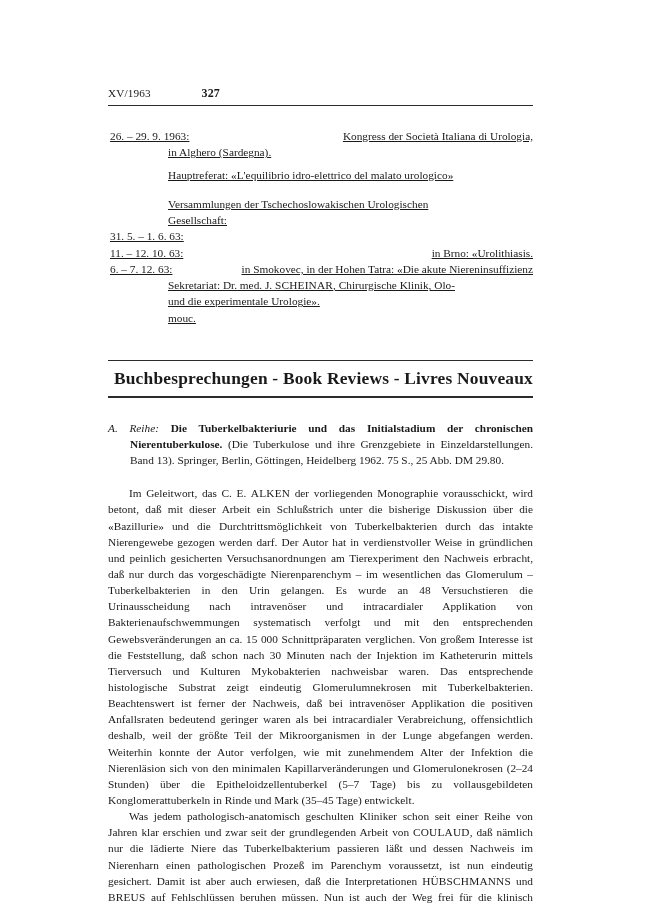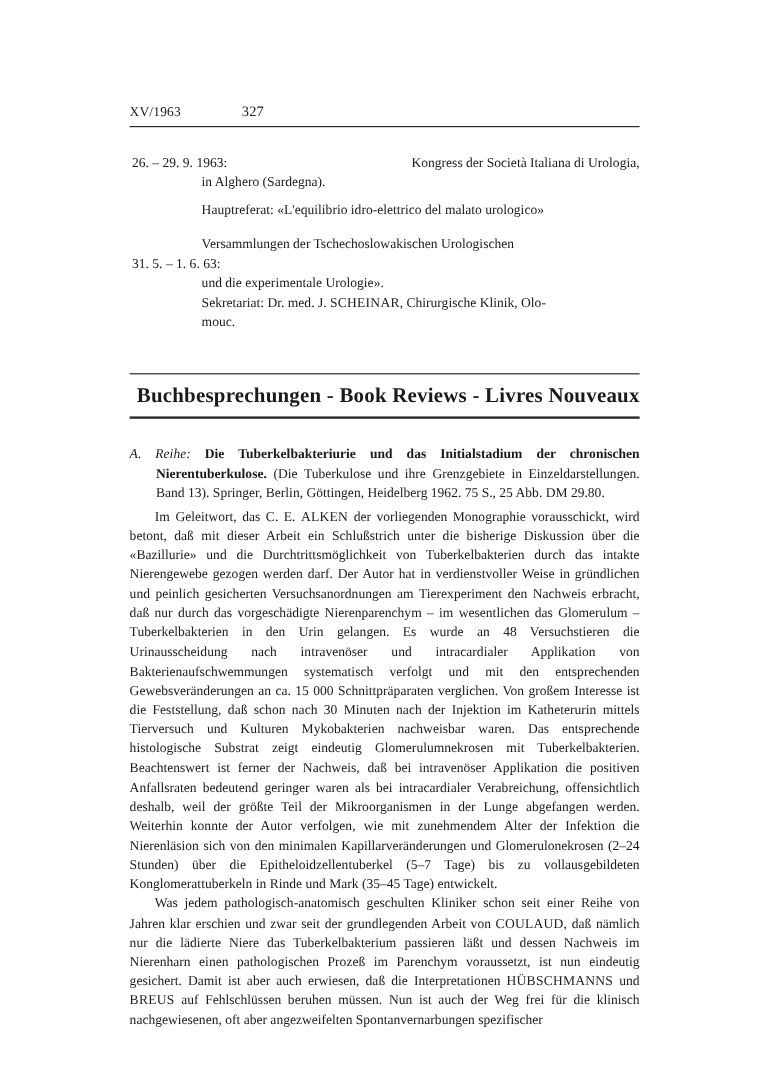--- a/index.html
+++ b/index.html
@@ -43,32 +43,34 @@
   }
   .runhead-title {
     flex: 1 1 auto;
     text-align: center;
     white-space: nowrap;
   }
   .runhead-page {
     flex: 0 0 34px;
     text-align: right;
     font-size: 12px;
+    font-weight: bold;
   }
   .rule-head {
     border-top: 1.3px solid #2b2b2b;
     width: 425px;
     margin-top: 1px;
   }
 
   
   .cal-block {
     margin-top: 22px;
     font-size: 11.3px;
     line-height: 1.44;
+    text-decoration: underline;
   }
   .cal-row {
     display: flex;
     align-items: baseline;
   }
   .cal-date {
     flex: 0 0 113px;
     width: 113px;
     text-align: left;
     white-space: nowrap;
@@ -128,21 +130,21 @@
     text-indent: -22px;
   }
   .author-it {
     font-style: italic;
   }
   .title-bold {
     font-weight: bold;
   }
   .review-para {
     text-indent: 21px;
-    margin-top: 3px;
+    margin-top: 17px;
   }
   .review-para + .review-para {
     margin-top: 0;
   }
 </style>
 </head>
 <body>
 
 <div class="page">
   <div class="content">
@@ -161,27 +163,36 @@
       </div>
       <div class="cal-indent">in Alghero (Sardegna).</div>
 
       <div class="gap-sm"></div>
 
       <div class="cal-indent">Hauptreferat: «L'equilibrio idro-elettrico del malato urologico»</div>
 
       <div class="gap-md"></div>
 
       <div class="cal-indent lead">Versammlungen der Tschechoslowakischen Urologischen</div>
+      <div class="cal-indent lead">Gesellschaft:</div>
 
       <div class="cal-row">
         <span class="cal-date">31. 5. – 1. 6. 63:</span>
       </div>
-
+      <div class="cal-row">
+        <span class="cal-date">11. – 12. 10. 63:</span>
+        <span class="cal-body">in Brno: «Urolithiasis.</span>
+      </div>
+      <div class="cal-row">
+        <span class="cal-date">6. – 7. 12. 63:</span>
+        <span class="cal-body">in Smokovec, in der Hohen Tatra: «Die akute Niereninsuffizienz</span>
+      </div>
+
+      <div class="cal-indent">Sekretariat: Dr. med. J.&nbsp;<span class="smallcaps">SCHEINAR</span>, Chirurgische Klinik, Olo-</div>
       <div class="cal-indent">und die experimentale Urologie».</div>
-      <div class="cal-indent">Sekretariat: Dr. med. J.&nbsp;<span class="smallcaps">SCHEINAR</span>, Chirurgische Klinik, Olo-</div>
       <div class="cal-indent">mouc.</div>
     </div>
 
     <div class="banner-wrap">
       <div class="rule-thin"></div>
       <div class="banner-title">Buchbesprechungen - Book Reviews - Livres Nouveaux</div>
       <div class="rule-thick"></div>
     </div>
 
     <div class="review">

